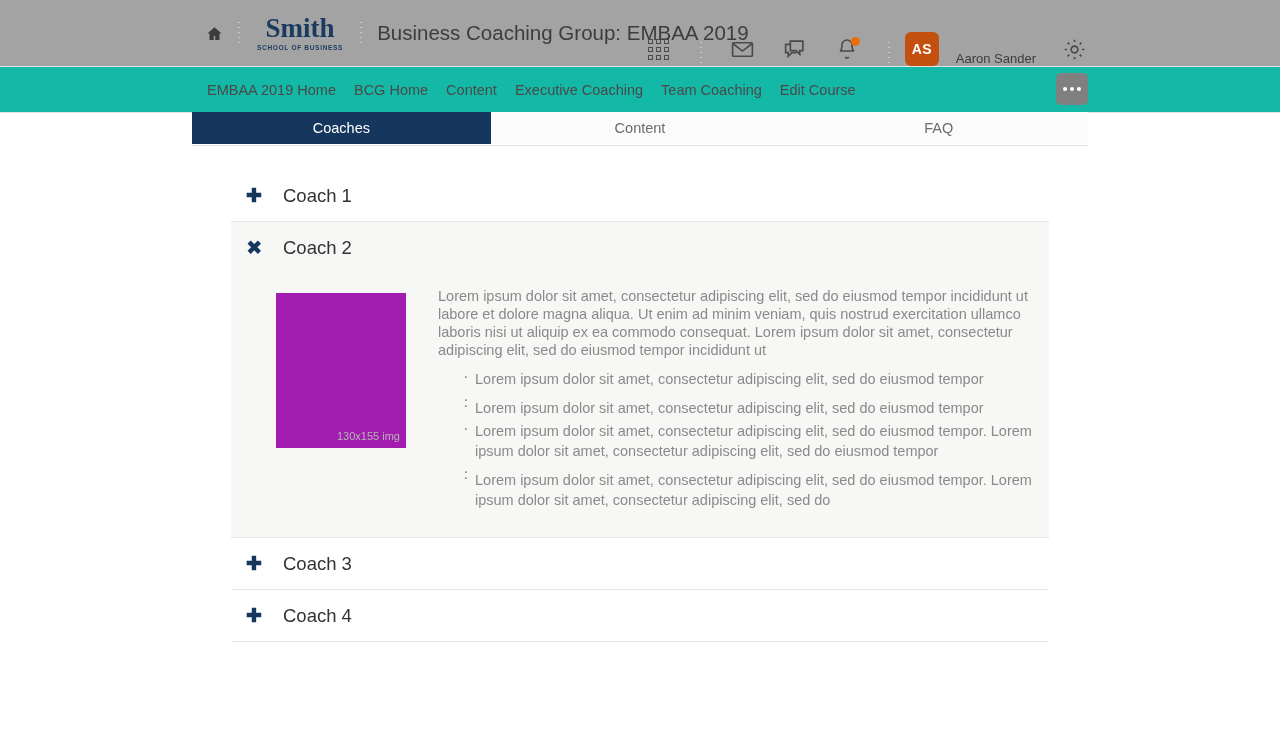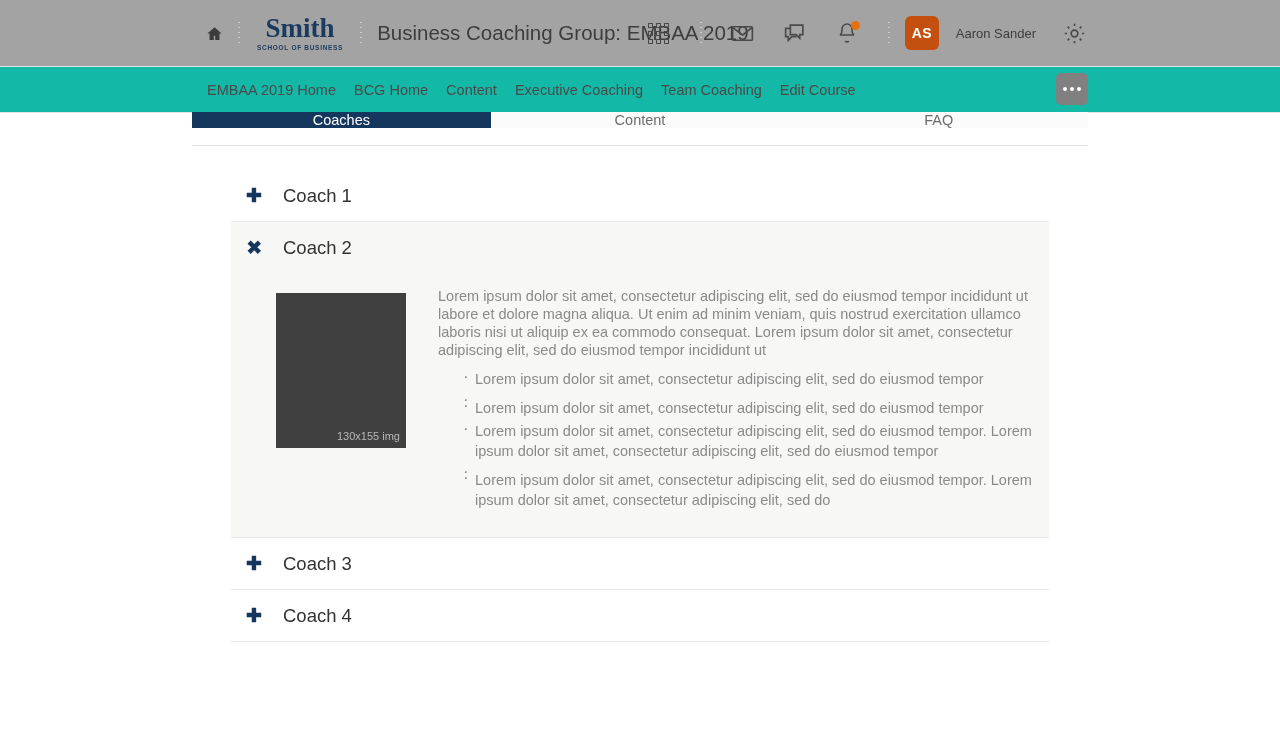--- a/index.html
+++ b/index.html
@@ -72,21 +72,21 @@
   }
   .course-title {
     font-size: 20.5px;
     color: #3d3d3d;
     font-weight: normal;
     white-space: nowrap;
   }
 
   .topbar-right {
     display: flex;
-    align-items: center;
+    align-items: flex-end;
     position: absolute;
     right: 180px;
     top: 0;
     height: 66px;
   }
   .icon-btn {
     width: 34px;
     height: 34px;
     display: inline-flex;
     align-items: center;
@@ -193,21 +193,21 @@
     box-sizing: border-box;
   }
   .tab {
     flex: 1;
     display: flex;
     align-items: center;
     justify-content: center;
     font-size: 14.5px;
     color: #6c6c6c;
     background: #fbfbfb;
-    height: 16px;
+    height: 32px;
     box-sizing: border-box;
   }
   .tab.active {
     background: #16375d;
     color: #ffffff;
   }
 
   
   .accordion {
     position: absolute;
@@ -249,21 +249,21 @@
   .acc-body {
     background: #f7f7f6;
     display: flex;
     padding: 8px 0 24px 0;
   }
   .acc-item.open { border-bottom: 1px solid #e8e8e8; }
 
   .img-placeholder {
     width: 130px;
     height: 155px;
-    background: #404040;
+    background: #a21caf;
     margin-left: 45px;
     margin-top: 12px;
     flex: 0 0 auto;
     position: relative;
   }
   .img-placeholder span {
     position: absolute;
     right: 6px;
     bottom: 6px;
     font-size: 11px;

